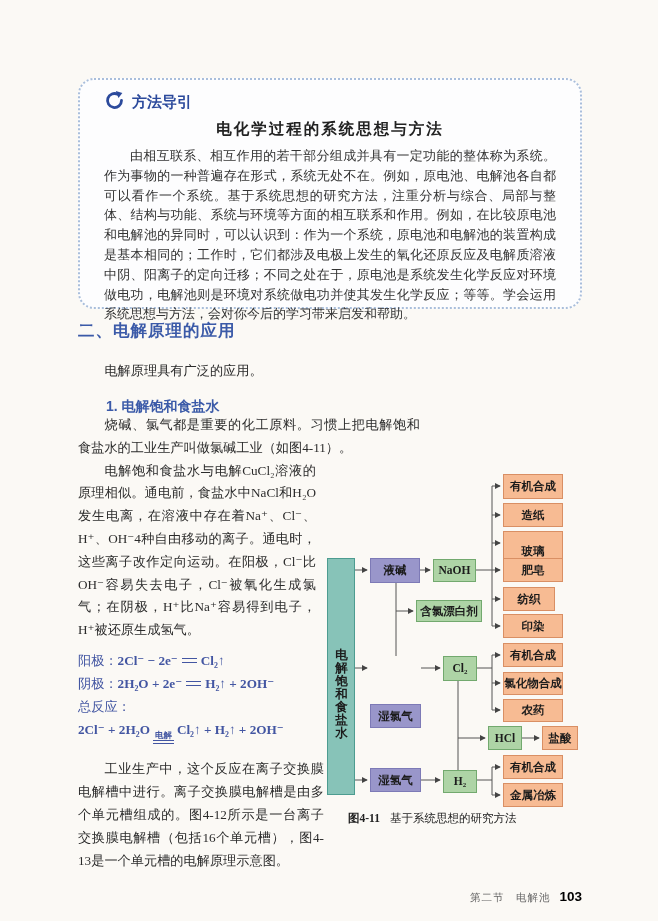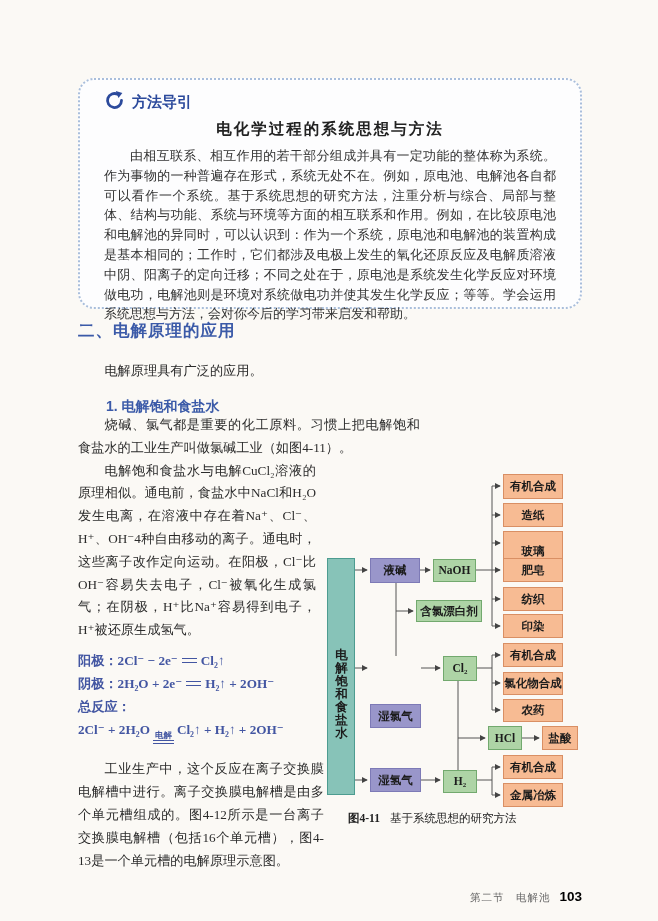--- a/index.html
+++ b/index.html
@@ -36,21 +36,21 @@
   .sub-heading {
     position:absolute; left:78px; top:398px; text-indent:2em;
     font-family:"Liberation Sans","DejaVu Sans",sans-serif;
     font-size:14px; font-weight:bold; color:#3b5aa8;
   }
   .left-col { position:absolute; left:78px; top:414px; width:342px;
     font-size:13.2px; line-height:22.8px; text-align:justify; }
   .para2-wrap .fig-spacer { float:right; width:104px; height:200px; margin-top:23px; }
   .eq-block { width:250px; margin-top:7px; color:#4356a2; font-weight:600;
     font-size:13.2px; line-height:23px; }
-  .eq-label { font-weight:bold; }
+  .eq-label { font-weight:normal; }
   .dbl-eq { display:inline-block; width:15px; height:5px; margin:0 4px;
     border-top:1.4px solid currentColor; border-bottom:1.4px solid currentColor;
     vertical-align:2px; }
   .over-eq { display:inline-block; margin:0 3px; vertical-align:-4px; }
   .over-label { display:block; font-size:8.5px; line-height:1;
     padding:0 2px 1px; border-bottom:4px double currentColor; }
   .para3 { width:246px; margin-top:14px; }
 
   
   .flowchart { position:absolute; left:320px; top:470px; width:270px; height:368px; }
@@ -189,21 +189,21 @@
     <div class="fc-box fc-green" style="left:168px; top:256px; width:34px; height:24px;">HCl</div>
     <div class="fc-box fc-orange" style="left:222px; top:256px; width:36px; height:24px;">盐酸</div>
 
     <div class="fc-box fc-purple" style="left:50px; top:298px; width:51px; height:24px;">湿氢气</div>
     <div class="fc-box fc-green" style="left:123px; top:300px; width:34px; height:23px;">H₂</div>
 
     <div class="fc-box fc-orange" style="left:183px; top:4px;   width:60px; height:25px;">有机合成</div>
     <div class="fc-box fc-orange" style="left:183px; top:33px;  width:60px; height:24px;">造纸</div>
     <div class="fc-box fc-orange" style="left:183px; top:61px;  width:60px; height:40px;">玻璃</div>
     <div class="fc-box fc-orange" style="left:183px; top:88px;  width:60px; height:24px;">肥皂</div>
-    <div class="fc-box fc-orange" style="left:183px; top:117px; width:60px; height:24px;">纺织</div>
+    <div class="fc-box fc-orange" style="left:183px; top:117px; width:52px; height:24px;">纺织</div>
     <div class="fc-box fc-orange" style="left:183px; top:144px; width:60px; height:24px;">印染</div>
 
     <div class="fc-box fc-orange" style="left:183px; top:173px; width:60px; height:24px;">有机合成</div>
     <div class="fc-box fc-orange" style="left:183px; top:202px; width:60px; height:23px;">氯化物合成</div>
     <div class="fc-box fc-orange" style="left:183px; top:229px; width:60px; height:23px;">农药</div>
 
     <div class="fc-box fc-orange" style="left:183px; top:285px; width:60px; height:24px;">有机合成</div>
     <div class="fc-box fc-orange" style="left:183px; top:313px; width:60px; height:24px;">金属冶炼</div>
 
     <div class="fc-caption">

